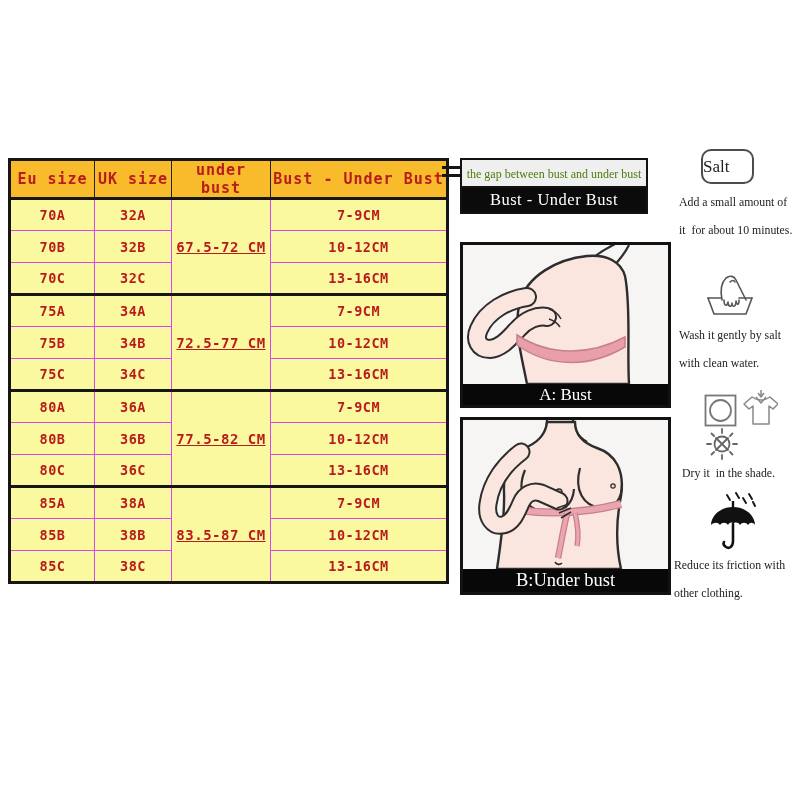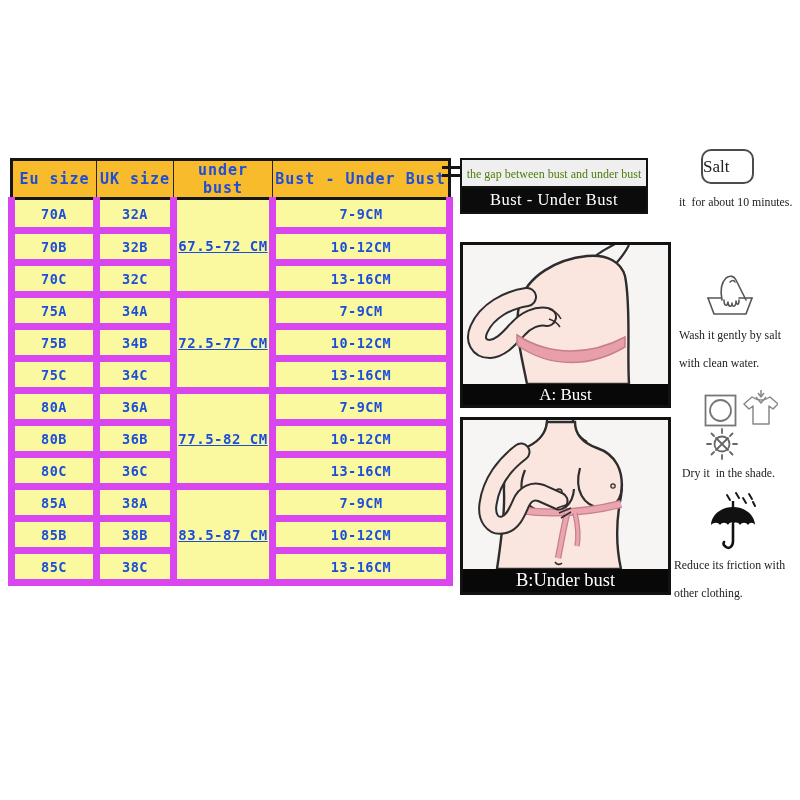--- a/index.html
+++ b/index.html
@@ -15,42 +15,42 @@
   }
 
   
   .table-area { position: absolute; left: 8px; top: 158px; }
   table.size-table {
     border-collapse: collapse;
     table-layout: fixed;
     width: 440px;
     font-family: "DejaVu Sans Mono", monospace;
     font-weight: bold;
-    color: #1d4ed8;
+    color: #b91c1c;
     border: 3px solid #161616;
     padding-left: 10px;
   }
   .size-table th {
     background: #F7BB2B;
     height: 31px;
     font-size: 15px;
     letter-spacing: 1px;
     border: 1px solid #242424;
     border-bottom: 3px solid #161616;
     font-weight: bold;
     text-align: center;
   }
   .size-table td {
     background: #FAF9A0;
     height: 32px;
     font-size: 13.5px;
     letter-spacing: 0.5px;
     text-align: center;
     vertical-align: middle;
-    border: 7px solid #d946ef;
+    border: 1px solid #d946ef;
   }
   .size-table tr.gstart td { border-top: 3px solid #161616; }
   .size-table td.ub { font-size: 14px; text-decoration: underline; }
 
   
   .connector { position: absolute; left: 442px; top: 166px; }
   .connector .bar { width: 20px; height: 3px; background: #161616; margin-bottom: 5px; }
 
   
   .callout {
@@ -240,20 +240,21 @@
       <path d="M92,142 C94,145 97,145 99,143" stroke="#2d2d2d" stroke-width="1.6" fill="none"></path>
     </svg>
     <figcaption>B:Under bust</figcaption>
   </figure>
 
   <div class="care">
 
     <div class="salt-box">Salt</div>
 
     <div class="care-para p1">
+      <div class="care-line">Add a small amount of</div>
       <div class="care-line">it  for about 10 minutes.</div>
     </div>
 
     <svg class="icon-handwash" width="48" height="42" viewBox="0 0 48 42">
       <g stroke="#555" stroke-width="1.6" fill="none" stroke-linecap="round" stroke-linejoin="round">
         <path d="M2,24 L8,40 L40,40 L46,24"></path>
         <path d="M2,24 L15,24 M33,24 L46,24"></path>
         <path d="M16,26 C14,16 16,8 20,4 C24,1 28,2 30,6 L34,14 C36,18 38,22 40,26"></path>
         <path d="M18,26 C18,32 21,33 22,28 C22,33 26,34 26,29 C26,34 30,33 30,27 C31,32 33,31 33,26"></path>
         <path d="M24,8 C26,6 28,6 29,8"></path>

